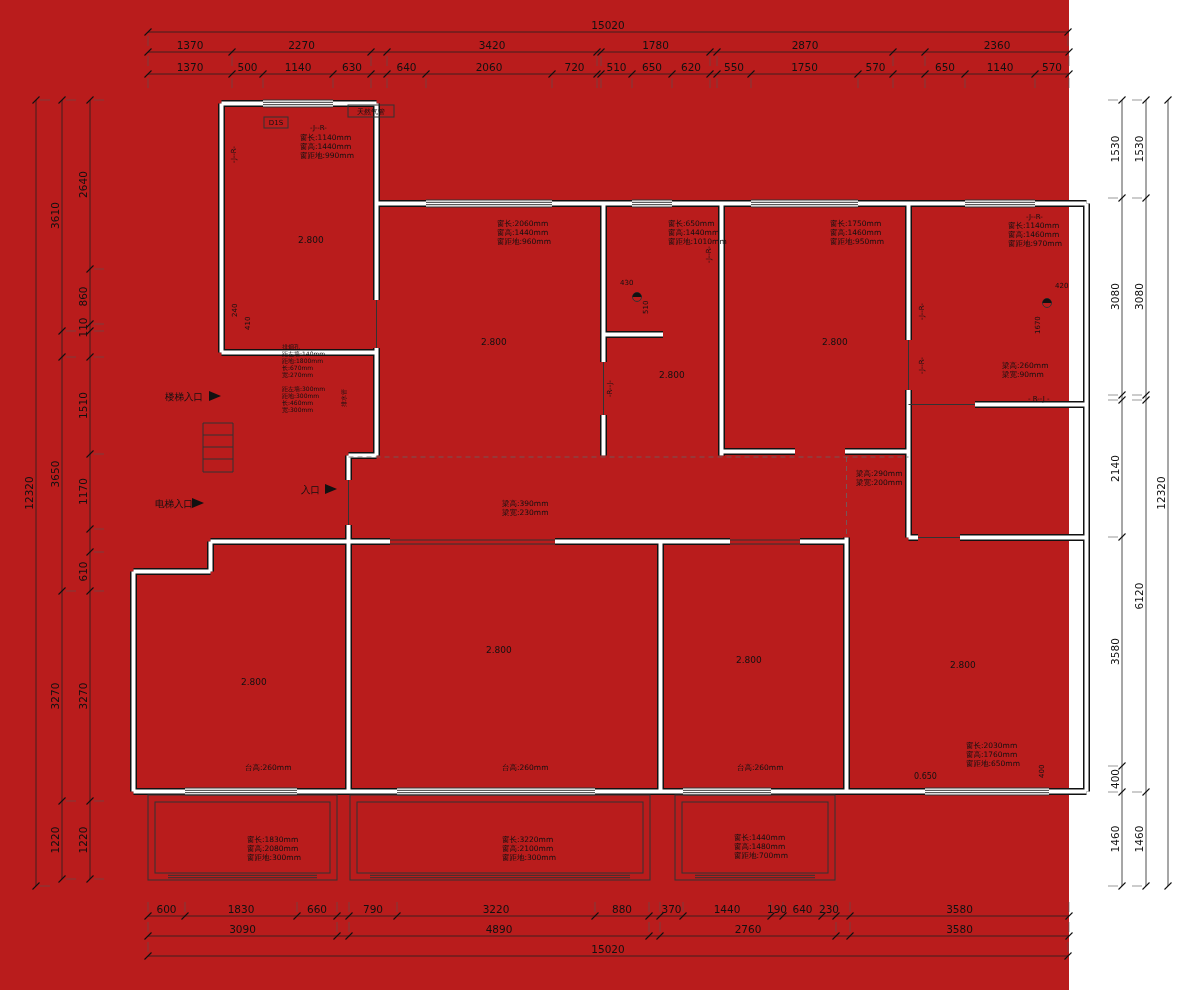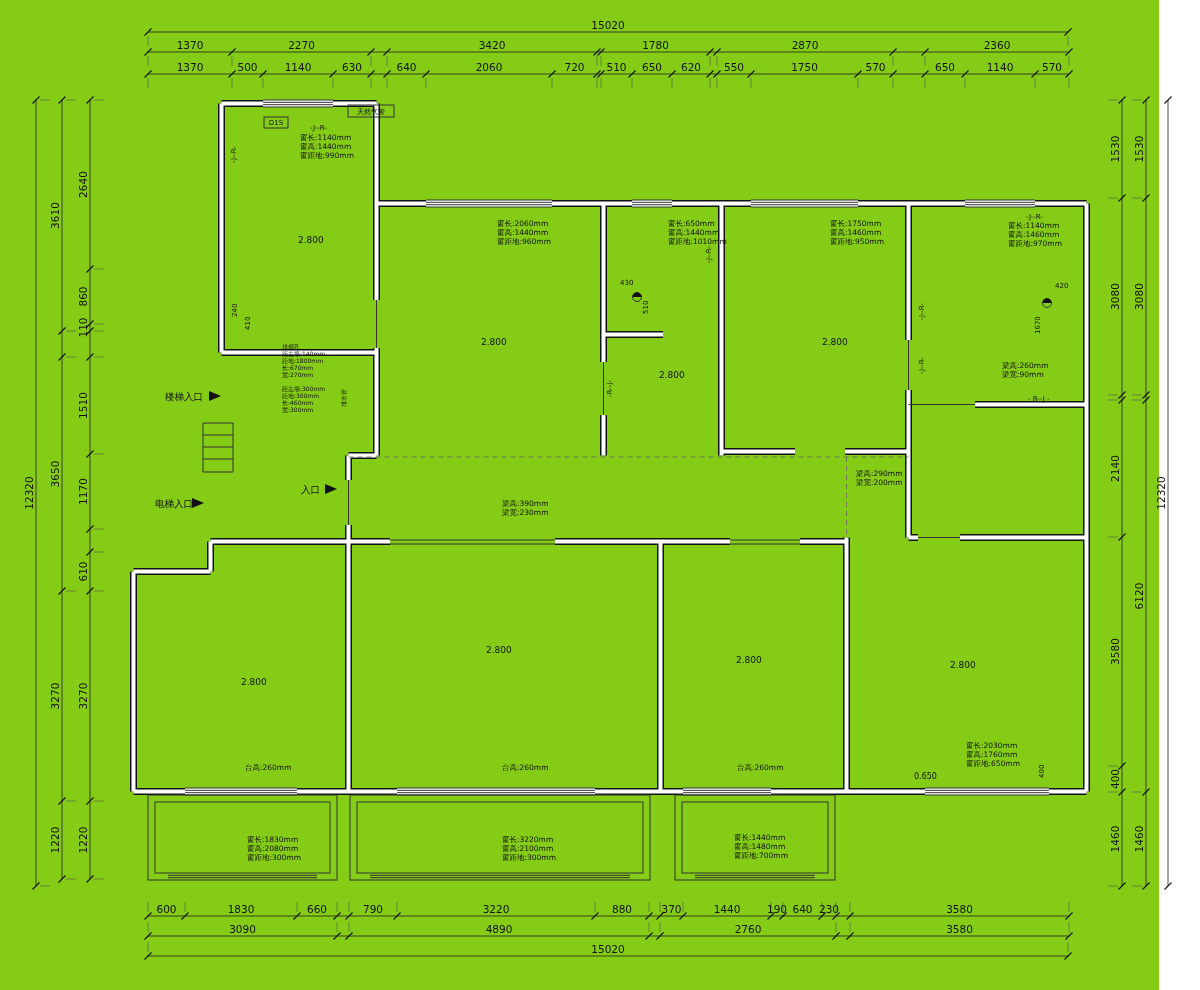--- a/index.html
+++ b/index.html
@@ -1,16 +1,16 @@
 <!DOCTYPE html>
 <html><head>
 <meta charset="utf-8">
 <style>
   html,body{margin:0;padding:0;background:#ffffff;}
-  #stage{width:1159px;height:990px;position:relative;background:#84cc16;}
+  #stage{width:1069px;height:990px;position:relative;background:#b91c1c;}
   svg{display:block;}
   text{fill:#111;font-family:"DejaVu Sans",sans-serif;}
   .wall{stroke:#111;stroke-width:7;fill:none;stroke-linecap:butt;}
   .wallin{stroke:#fff;stroke-width:4;fill:none;stroke-linecap:butt;}
   .thin{stroke:#333;stroke-width:1;fill:none;}
   .dim{stroke:#222;stroke-width:0.8;}
   .tick{stroke:#111;stroke-width:1.1;}
   .ext{stroke:#555;stroke-width:0.6;}
   .dash{stroke:#666;stroke-width:0.8;stroke-dasharray:5 4;fill:none;}
 </style>

